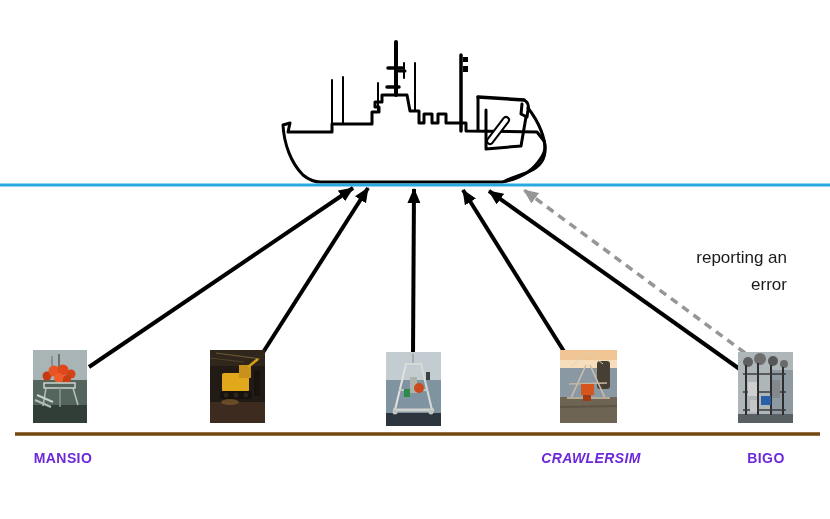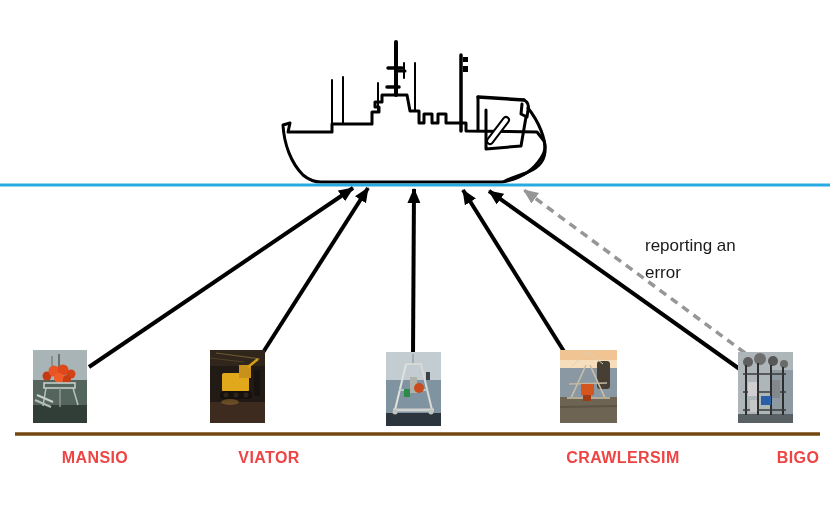--- a/index.html
+++ b/index.html
@@ -5,24 +5,24 @@
   html,body{margin:0;padding:0;background:#ffffff;}
   #canvas{
     position:relative;width:830px;height:519px;background:#ffffff;
     font-family:"Liberation Sans","DejaVu Sans",sans-serif;overflow:hidden;
   }
   #diagram-svg{position:absolute;left:0;top:0;width:830px;height:519px;}
   .photo{position:absolute;overflow:hidden;}
   .photo svg{display:block;}
   .inst-label{
     position:absolute;top:447px;height:22px;text-align:center;
-    font-weight:bold;font-size:16px;letter-spacing:.4px;color:#ef4444;line-height:22px;padding-left:32px;
+    font-weight:bold;font-size:14px;letter-spacing:.4px;color:#6d28d9;line-height:22px;
   }
   .annotation{
-    position:absolute;left:645px;top:232px;width:142px;text-align:left;
+    position:absolute;left:645px;top:244px;width:142px;text-align:right;
     font-size:17px;color:#1a1a1a;line-height:27px;white-space:pre-line;
   }
 </style>
 </head>
 <body>
 
 <div id="canvas">
 
   <svg id="diagram-svg" viewBox="0 0 830 519" xmlns="http://www.w3.org/2000/svg">
     <defs>
@@ -186,20 +186,19 @@
       <line x1="5" y1="40" x2="48" y2="40" stroke="#3a3a3a" stroke-width="1.5"></line>
       <line x1="5" y1="58" x2="48" y2="58" stroke="#3a3a3a" stroke-width="1.5"></line>
       <rect x="10" y="30" width="9" height="14" fill="#cfcfcf"></rect>
       <rect x="23" y="44" width="10" height="9" fill="#2a5ea6"></rect>
       <rect x="34" y="28" width="8" height="18" fill="#83888c"></rect>
       <rect x="12" y="48" width="7" height="12" fill="#c6c6c6"></rect>
     </svg>
   </div>
 
   <div class="inst-label" style="left:0px;width:126px;">MANSIO</div>
-  <div class="inst-label" style="left:157px;width:160px;">VIATOR</div>
-  <div class="inst-label" style="left:511px;width:160px;">CRAWLERSIM</div>
+  <div class="inst-label" style="left:511px;width:160px;font-style:italic;">CRAWLERSIM</div>
   <div class="inst-label" style="left:686px;width:160px;">BIGO</div>
 
   <div class="annotation">reporting an
 error</div>
 
 </div>
 
 </body></html>

